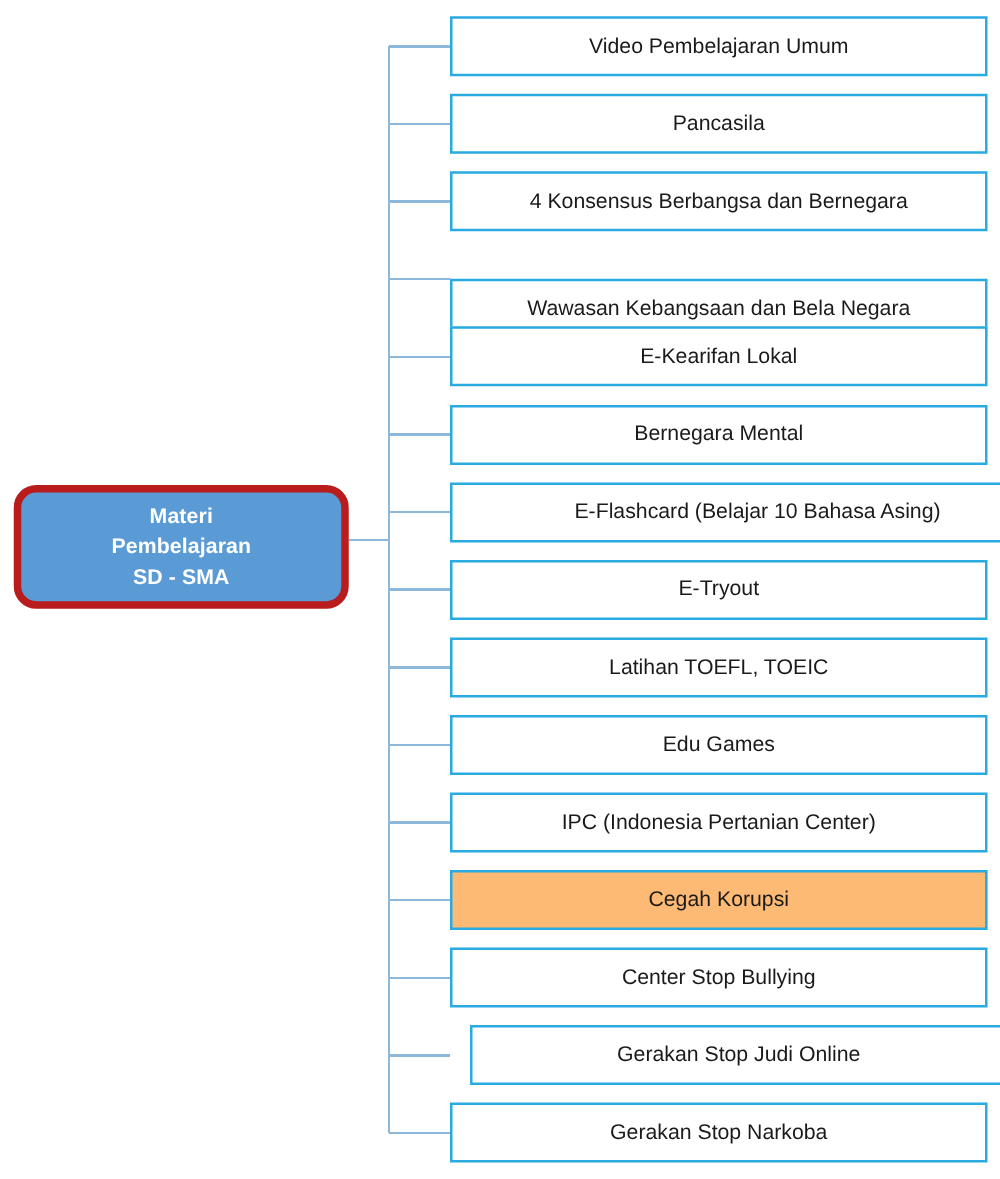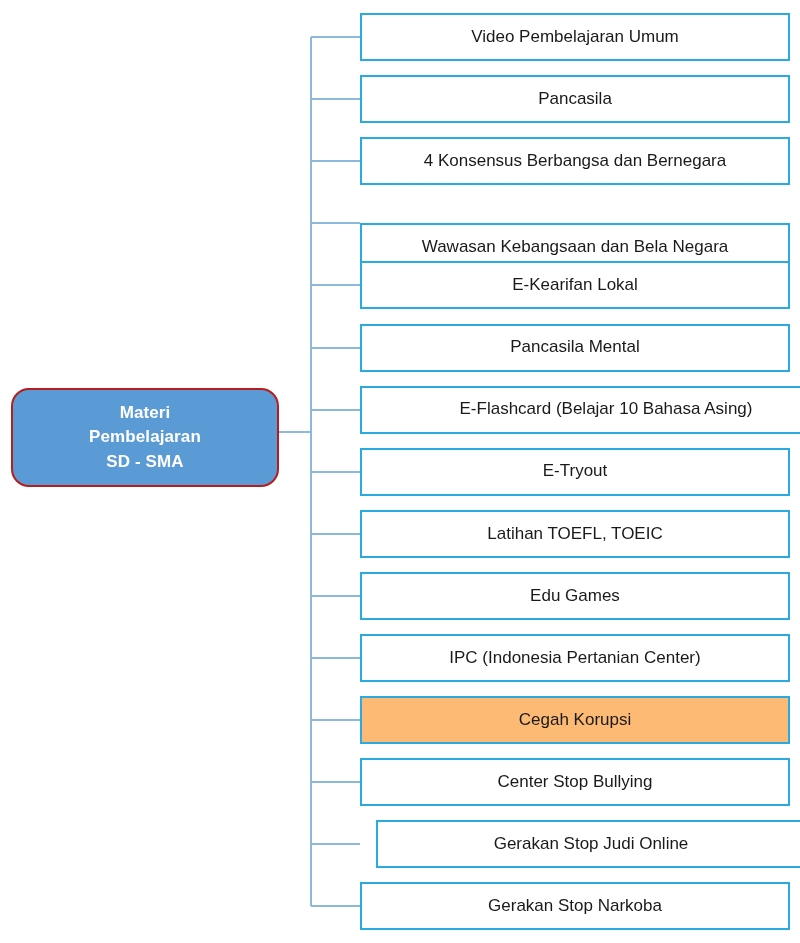--- a/index.html
+++ b/index.html
@@ -35,21 +35,21 @@
   
   #root-node {
     position: absolute;
     left: 11px;
     top: 388px;
     width: 268px;
     height: 99px;
     box-sizing: border-box;
     border-radius: 18px;
     background: #5B9BD5;
-    border: 2px solid #b91c1c;
+    border: 6px solid #b91c1c;
     display: flex;
     align-items: center;
     justify-content: center;
     text-align: center;
     color: #ffffff;
     font-weight: bold;
     font-size: 17px;
     line-height: 1.45;
     letter-spacing: 0.1px;
     z-index: 2;
@@ -128,21 +128,21 @@
       <div class="leaf-node" style="left: 360px; top: 137.2px; width: 430px; height: 48px; border-color: rgb(41, 171, 226); border-width: 2px; background: rgb(255, 255, 255);">
         <span class="leaf-label" style="color: rgb(26, 26, 26);">4 Konsensus Berbangsa dan Bernegara</span>
       </div>
       <div class="leaf-node" style="left: 360px; top: 199.3px; width: 430px; height: 48px; border-color: rgb(41, 171, 226); border-width: 2px; background: rgb(255, 255, 255); margin-top: 24px;">
         <span class="leaf-label" style="color: rgb(26, 26, 26);">Wawasan Kebangsaan dan Bela Negara</span>
       </div>
       <div class="leaf-node" style="left: 360px; top: 261.4px; width: 430px; height: 48px; border-color: rgb(41, 171, 226); border-width: 2px; background: rgb(255, 255, 255);">
         <span class="leaf-label" style="color: rgb(26, 26, 26);">E-Kearifan Lokal</span>
       </div>
       <div class="leaf-node" style="left: 360px; top: 323.5px; width: 430px; height: 48px; border-color: rgb(41, 171, 226); border-width: 2px; background: rgb(255, 255, 255);">
-        <span class="leaf-label" style="color: rgb(26, 26, 26);">Pancasila Mental</span>
+        <span class="leaf-label" style="color: rgb(26, 26, 26);">Bernegara Mental</span>
       </div>
       <div class="leaf-node" style="left: 360px; top: 385.6px; width: 492px; height: 48px; border-color: rgb(41, 171, 226); border-width: 2px; background: rgb(255, 255, 255);">
         <span class="leaf-label" style="color: rgb(26, 26, 26);">E-Flashcard (Belajar 10 Bahasa Asing)</span>
       </div>
       <div class="leaf-node" style="left: 360px; top: 447.7px; width: 430px; height: 48px; border-color: rgb(41, 171, 226); border-width: 2px; background: rgb(255, 255, 255);">
         <span class="leaf-label" style="color: rgb(26, 26, 26);">E-Tryout</span>
       </div>
       <div class="leaf-node" style="left: 360px; top: 509.8px; width: 430px; height: 48px; border-color: rgb(41, 171, 226); border-width: 2px; background: rgb(255, 255, 255);">
         <span class="leaf-label" style="color: rgb(26, 26, 26);">Latihan TOEFL, TOEIC</span>
       </div>

